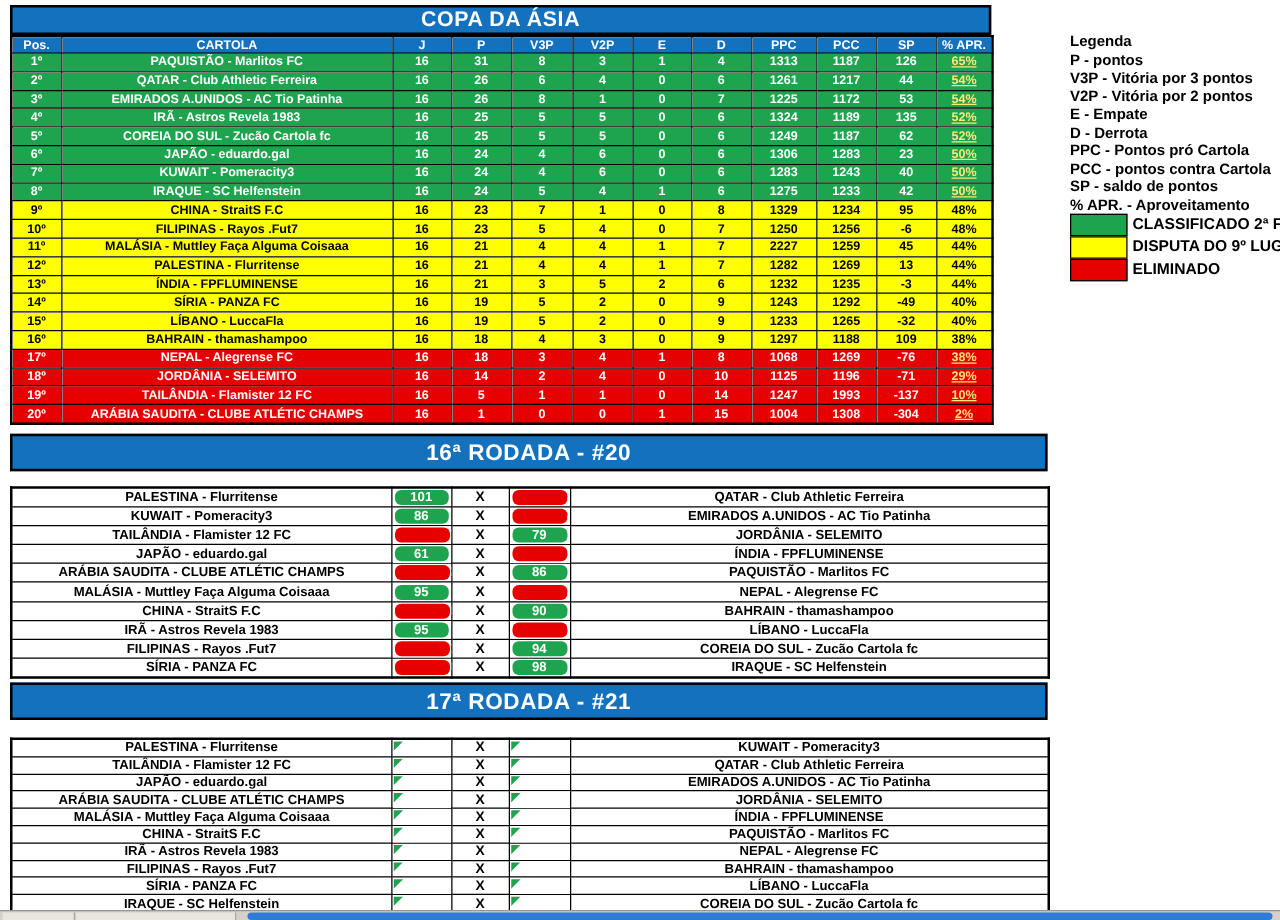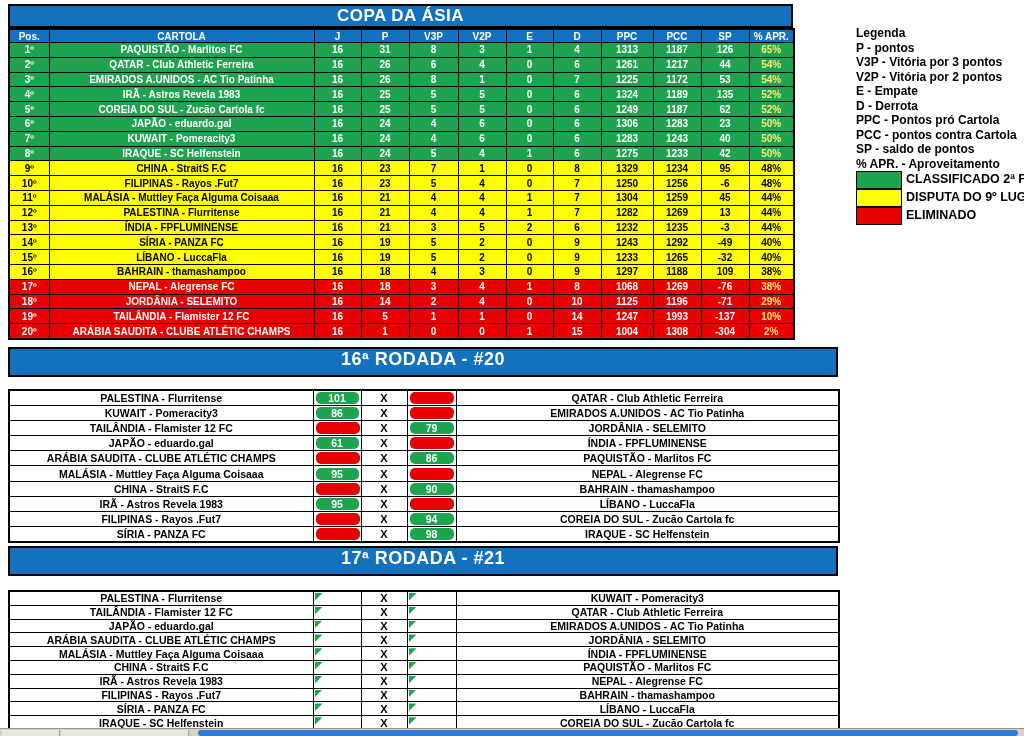--- a/index.html
+++ b/index.html
@@ -1,37 +1,37 @@
 <!DOCTYPE html>
 <html style="--blue: #1371BD; --green: #1EA34E; --yellow: #FFFF00; --red: #E60000; --aprtext: #FFE97A; --scrollbar: #2E7CD6;"><head>
 <meta charset="utf-8">
 <style>
   html,body{margin:0;padding:0;background:#fff;}
   .page{position:relative;width:1024px;height:736px;background:#fff;overflow:hidden;
         font-family:"Liberation Sans",sans-serif;font-weight:bold;color:#000;}
 
   
   .band{position:absolute;background:var(--blue);border:2px solid #000;box-sizing:border-box;
-        color:#fff;display:flex;justify-content:center;
+        color:#fff;display:flex;align-items:center;justify-content:center;
         font-size:18px;letter-spacing:.5px;white-space:nowrap;}
   #standings-band{left:8px;top:4px;width:785px;height:24px;font-size:17px;}
   #r16-band{left:8px;top:347px;width:830px;height:30px;}
   #r17-band{left:8px;top:546px;width:830px;height:30px;}
 
   
   table{border-collapse:collapse;table-layout:fixed;}
   #standings{position:absolute;left:8px;top:28px;width:785px;border:2px solid #000;}
   #standings th,#standings td{border:1px solid #000;padding:0;text-align:center;overflow:hidden;
         white-space:nowrap;font-weight:bold;}
   #standings th{background:var(--blue);color:#fff;font-size:10px;height:12px;}
   #standings td{font-size:10px;height:13.8px;}
   tr.green td{background:var(--green);color:#fff;}
   tr.yellow td{background:var(--yellow);color:#000;}
   tr.red td{background:var(--red);color:#fff;}
-  tr.green td.apr-cell,tr.red td.apr-cell{color:var(--aprtext);}
+  tr.green td.apr-cell,tr.red td.apr-cell{color:var(--aprtext);text-decoration:underline;}
 
   
   #legend{position:absolute;left:843px;top:26px;width:181px;font-size:12px;line-height:14.5px;margin-left:13px;}
   .legend-title,.legend-item{white-space:nowrap;}
   .zone-row{display:flex;align-items:center;height:19px;margin-top:-1px;}
   .zone-row:first-of-type{margin-top:2px;}
   .swatch{display:inline-block;width:46px;height:18px;border:1px solid #000;box-sizing:border-box;flex:0 0 46px;}
   .zone-label{margin-left:4px;font-size:12.5px;white-space:nowrap;}
 
   
@@ -242,21 +242,21 @@
         </tr>
         <tr class="yellow">
           <td class="pos-cell">11º</td>
           <td class="team-cell">MALÁSIA - Muttley Faça Alguma Coisaaa</td>
           <td class="j-cell">16</td>
           <td class="p-cell">21</td>
           <td class="v3p-cell">4</td>
           <td class="v2p-cell">4</td>
           <td class="e-cell">1</td>
           <td class="d-cell">7</td>
-          <td class="ppc-cell">1304</td>
+          <td class="ppc-cell">2227</td>
           <td class="pcc-cell">1259</td>
           <td class="sp-cell">45</td>
           <td class="apr-cell">44%</td>
         </tr>
         <tr class="yellow">
           <td class="pos-cell">12º</td>
           <td class="team-cell">PALESTINA - Flurritense</td>
           <td class="j-cell">16</td>
           <td class="p-cell">21</td>
           <td class="v3p-cell">4</td>

